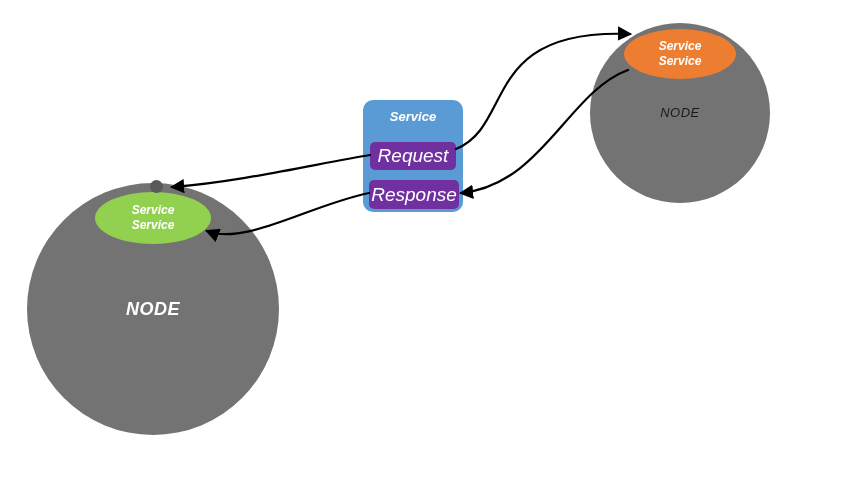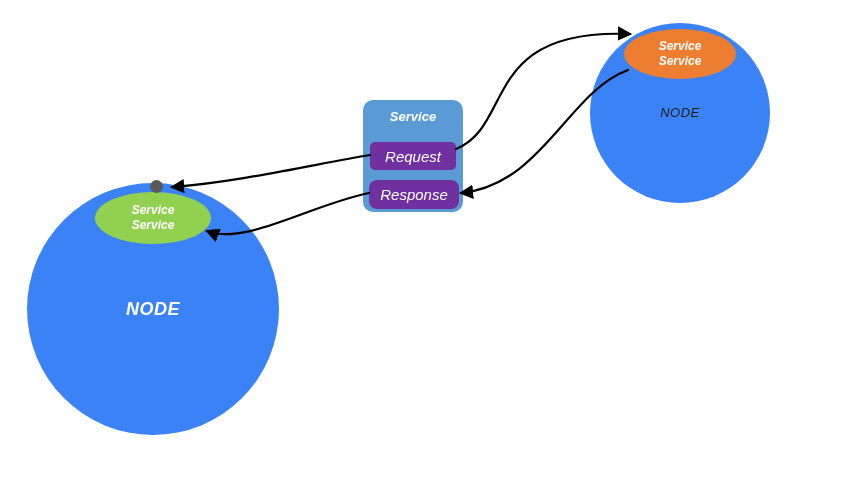--- a/index.html
+++ b/index.html
@@ -13,21 +13,21 @@
     width: 854px;
     height: 480px;
     background: #ffffff;
     overflow: hidden;
   }
   .abs { position: absolute; font-style: italic; }
 
   
   .node-circle {
     border-radius: 50%;
-    background: #3b82f6;
+    background: #737373;
   }
   .node-left {
     left: 27px; top: 183px;
     width: 252px; height: 252px;
     display: flex; align-items: center; justify-content: center;
   }
   .node-left-label {
     color: #ffffff;
     font-size: 18px;
     font-weight: bold;
@@ -93,27 +93,27 @@
     text-align: center;
     color: #ffffff;
     font-size: 13px;
     font-weight: bold;
   }
   .action-box {
     position: absolute;
     background: #7030a0;
     border-radius: 5px;
     color: #ffffff;
-    font-size: 15px;
+    font-size: 19px;
     display: flex;
     align-items: center;
     justify-content: center;
   }
   .request-box  { left: 7px; top: 42px; width: 86px; height: 28px; }
-  .response-box { left: 6px; top: 80px; width: 90px; height: 29px; border-radius: 8px; }
+  .response-box { left: 6px; top: 80px; width: 90px; height: 29px; }
 
   
   .arrows-svg {
     position: absolute;
     left: 0; top: 0;
     pointer-events: none;
   }
   .arrow-path {
     fill: none;
     stroke-width: 2.2px;

